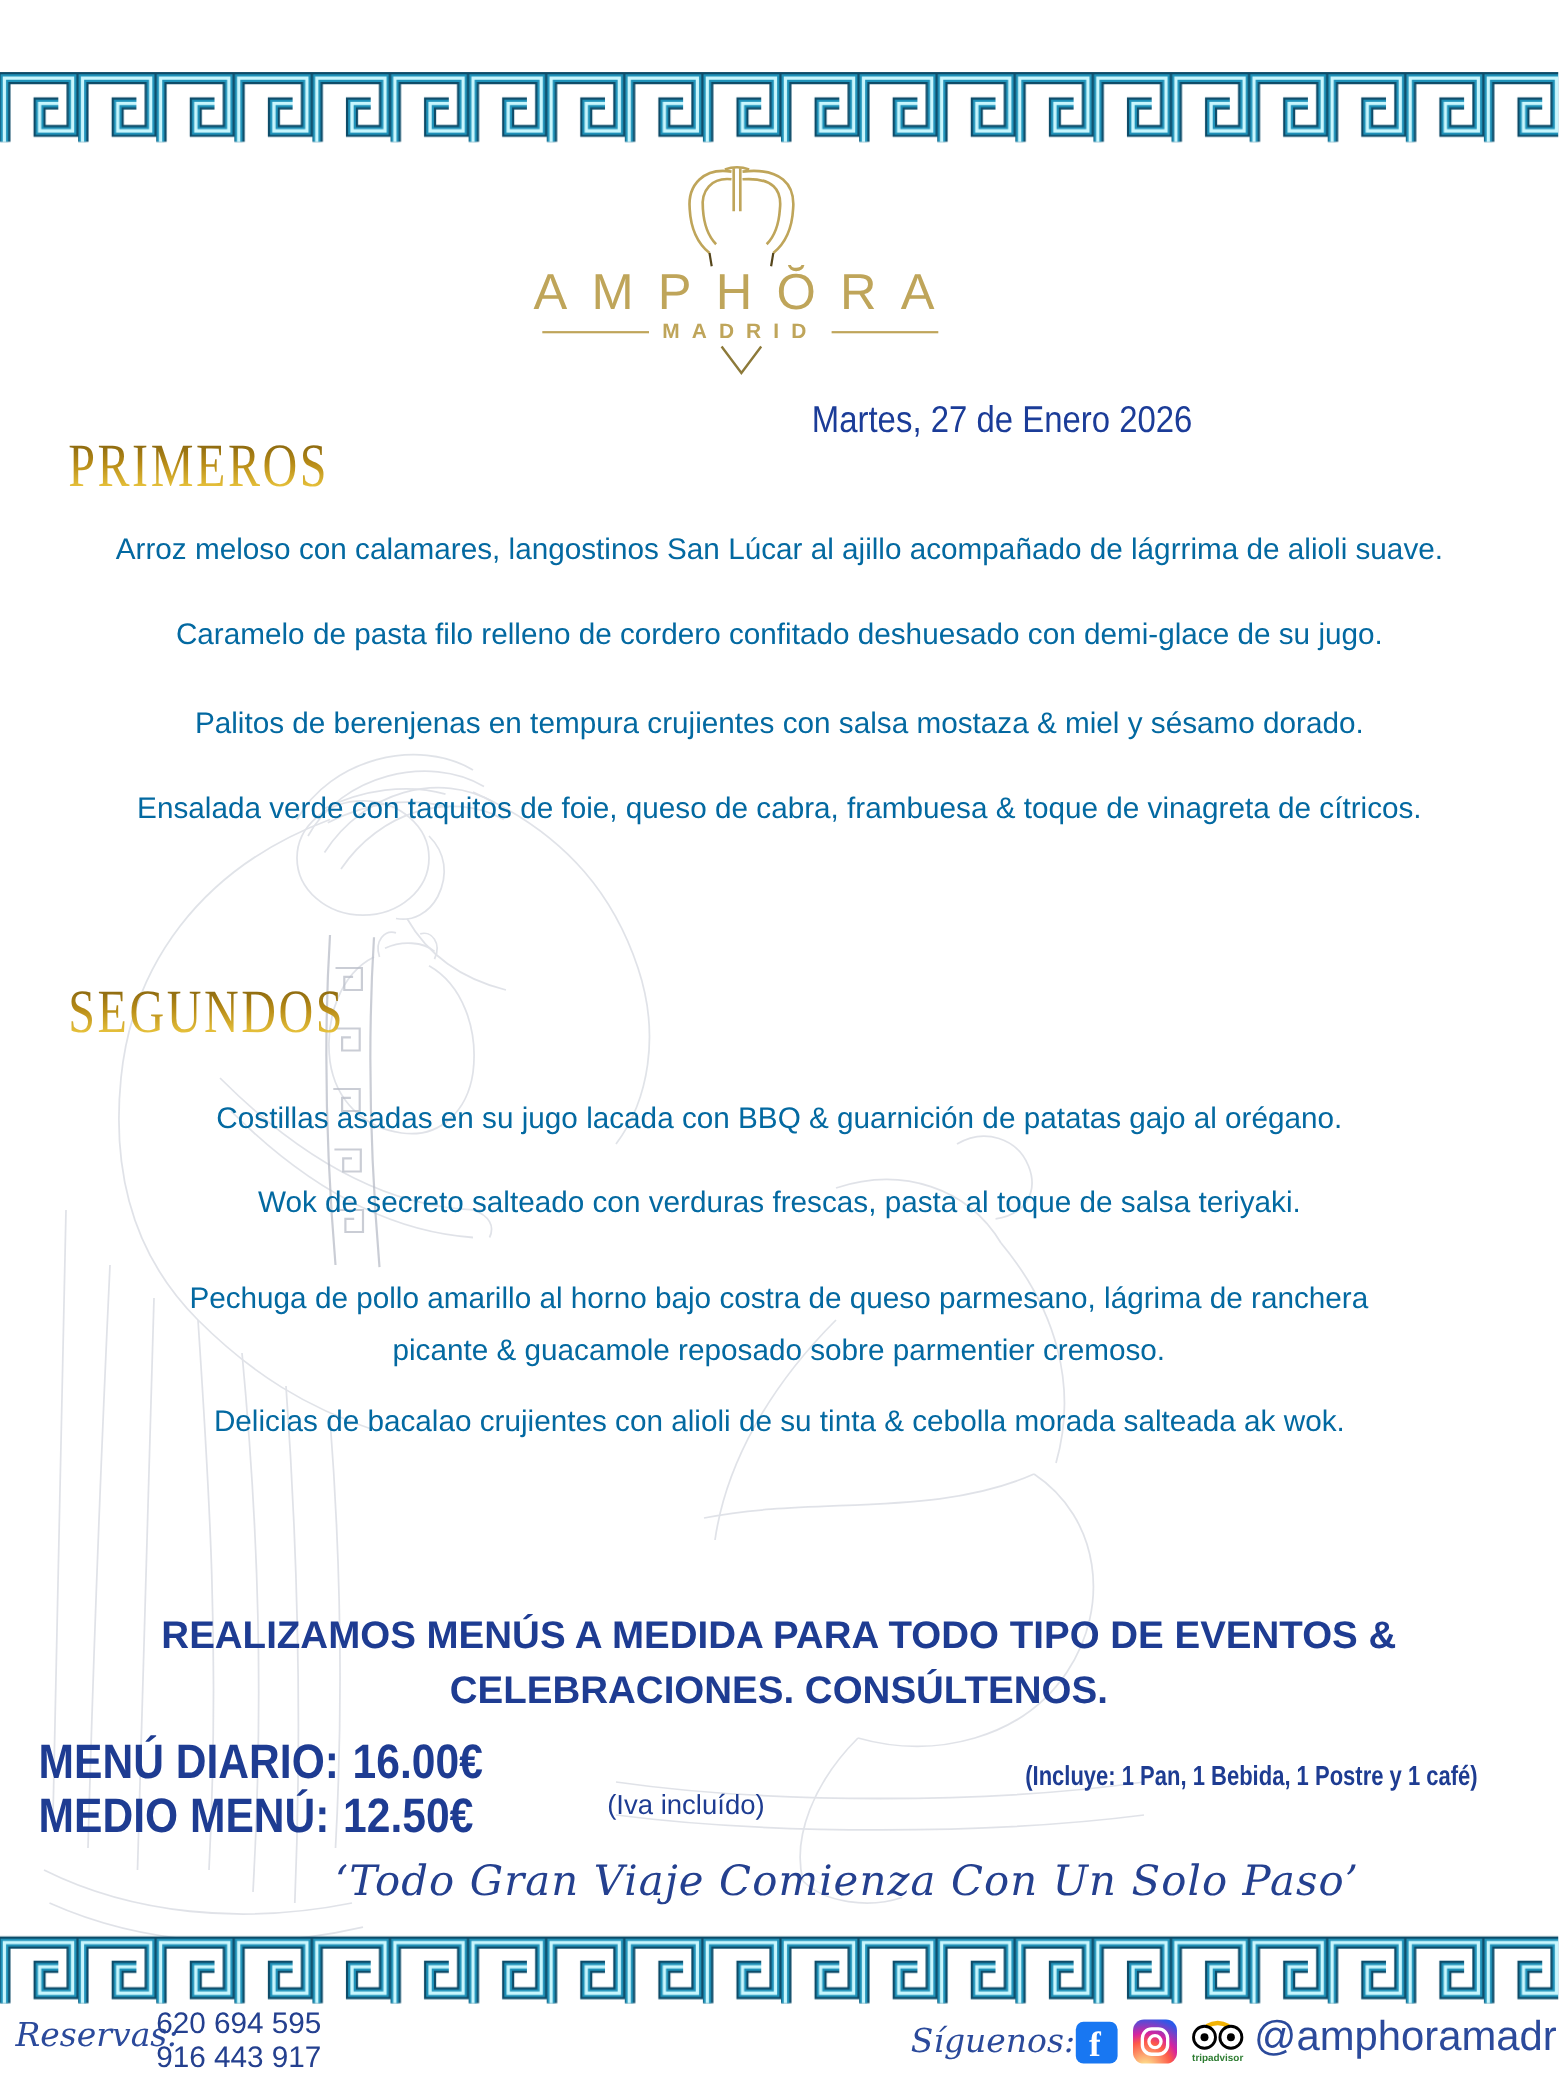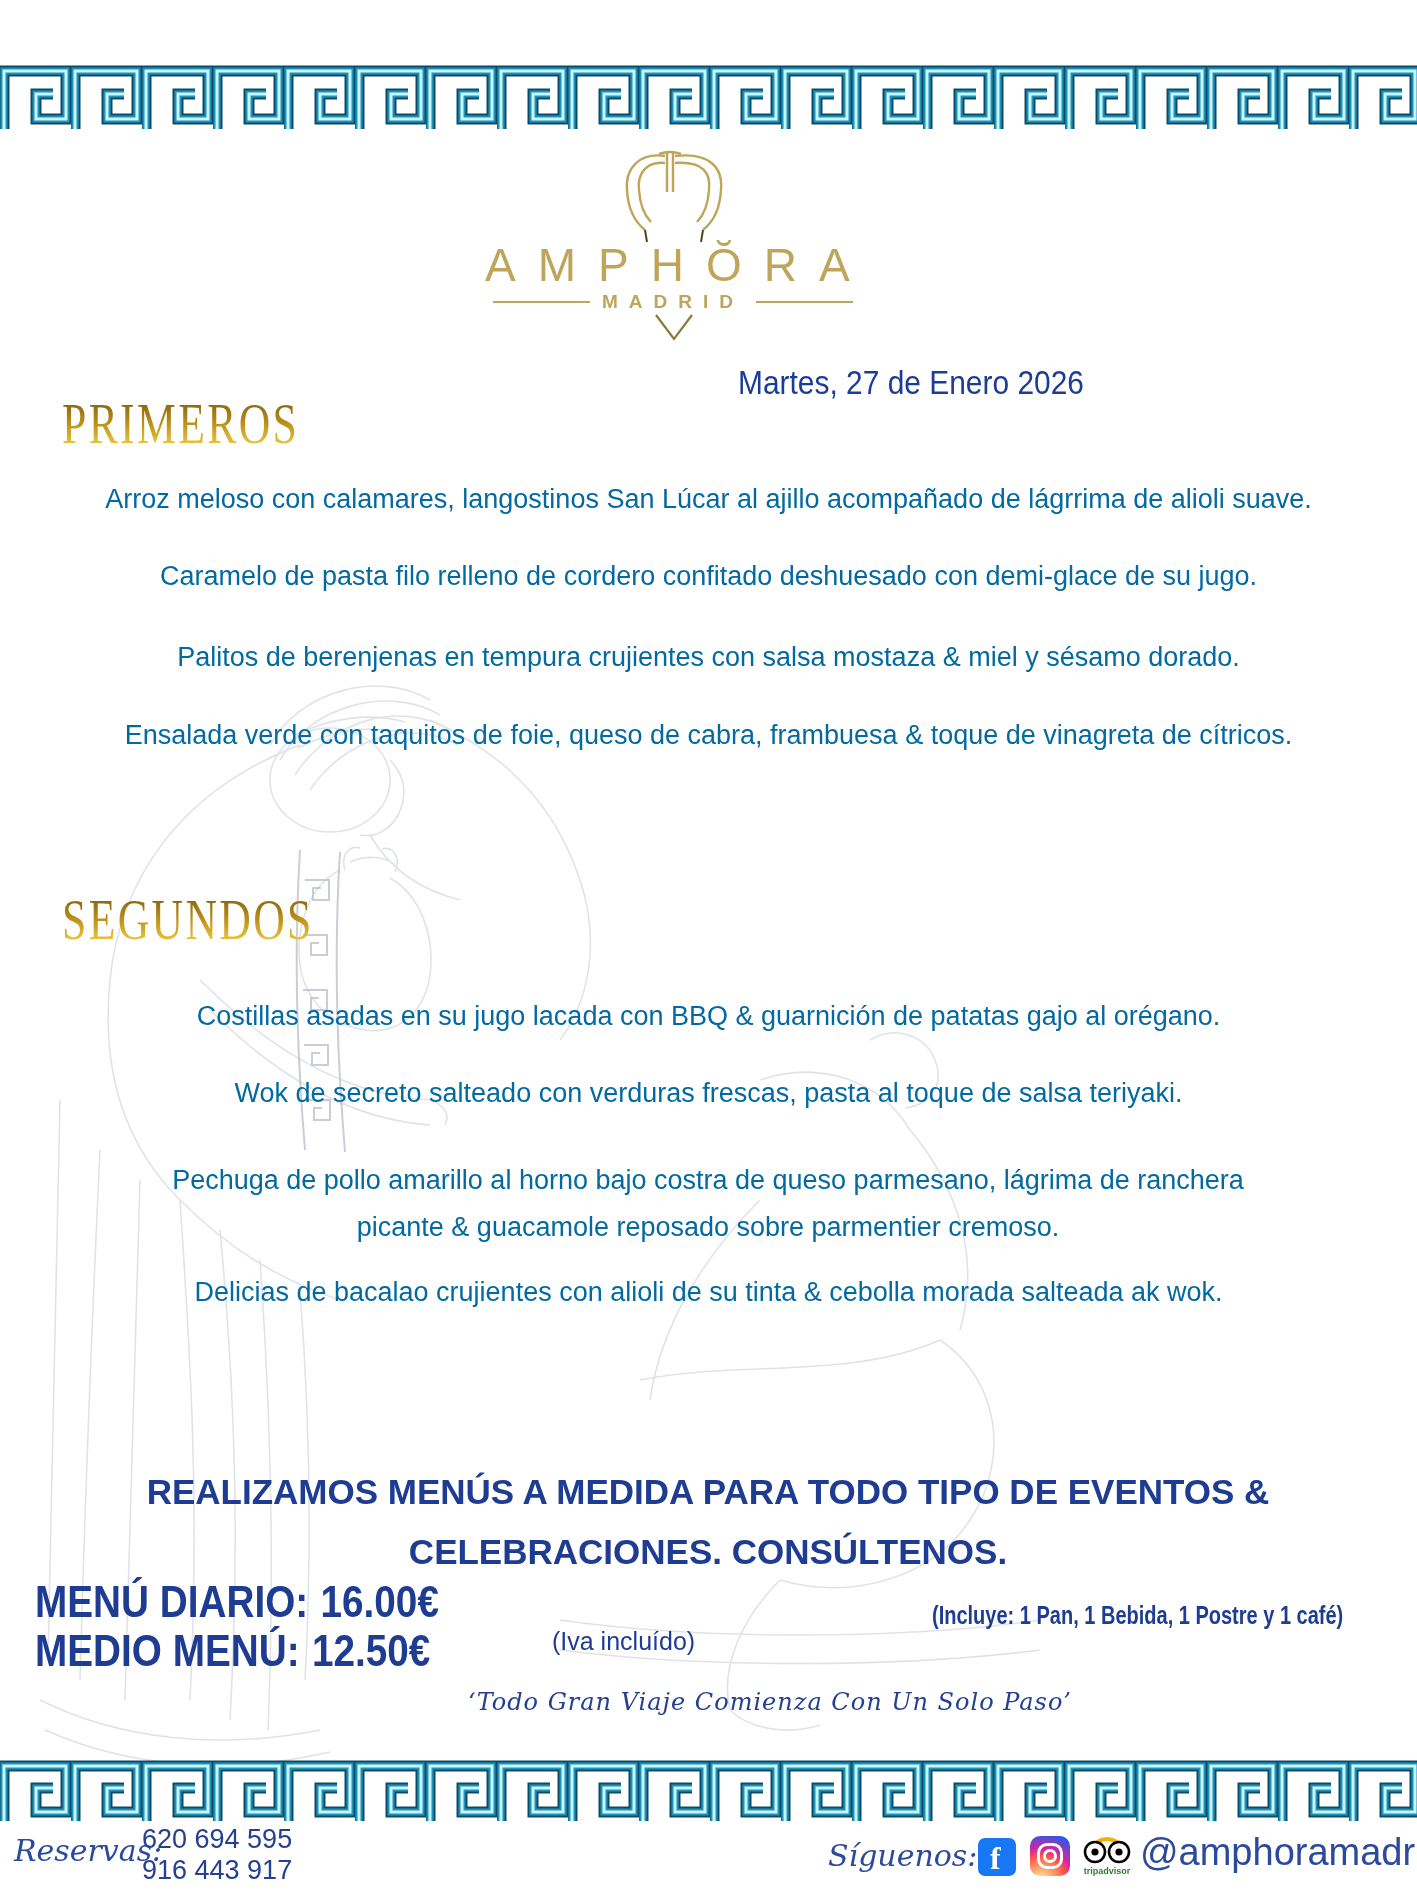--- a/index.html
+++ b/index.html
@@ -32,32 +32,32 @@
     -webkit-background-clip:text;background-clip:text;color:transparent;
     transform:scaleX(.78);transform-origin:left;white-space:nowrap;z-index:1;}
   .t-primeros{left:62px;top:392px;}
   .t-segundos{left:62px;top:888px;}
 
   .dish{position:absolute;left:0;width:1417px;text-align:center;font-size:27px;
     color:#0369a1;z-index:1;}
   .dish.wrap2{left:128px;width:1160px;line-height:47px;}
 
   .events-note{position:absolute;left:128px;top:1462px;width:1160px;text-align:center;
-    font-size:35px;font-weight:700;color:#1e3c92;line-height:60px;z-index:1;}
+    font-size:35px;font-weight:700;color:#1e3c92;line-height:50px;z-index:1;}
 
   .price-line{position:absolute;left:35px;display:flex;gap:14px;font-size:44px;font-weight:700;
     color:#1e3c92;transform:scaleX(.88);transform-origin:left;white-space:nowrap;z-index:1;}
   .price-1{top:1577px;}
   .price-2{top:1626px;}
   .iva-note{position:absolute;left:520px;top:1627px;font-size:25px;color:#1e3c92;z-index:1;white-space:nowrap;margin-left:32px;}
   .includes-note{position:absolute;left:932px;top:1601px;font-size:25px;font-weight:700;color:#1e3c92;
     transform:scaleX(.8);transform-origin:left;white-space:nowrap;z-index:1;}
 
   .quote{position:absolute;left:770px;top:1688px;transform:translateX(-50%);
-    font-family:"DejaVu Serif",serif;font-style:italic;font-size:24px;color:#24408f;
+    font-family:"DejaVu Serif",serif;font-style:italic;font-size:38px;color:#24408f;
     white-space:nowrap;letter-spacing:1px;z-index:1;}
 
   
   .reservas-label{position:absolute;left:14px;top:1833px;font-family:"DejaVu Serif",serif;
     font-style:italic;font-size:30px;color:#2b4a9b;z-index:1;}
   .phone-block{position:absolute;left:142px;top:1824px;font-size:27px;color:#24408f;
     line-height:31px;z-index:1;font-weight:400;}
   .siguenos-label{position:absolute;left:828px;top:1838px;font-family:"DejaVu Serif",serif;
     font-style:italic;font-size:30px;color:#2b4a9b;z-index:1;}
   .fb-icon{position:absolute;left:978px;top:1838px;width:38px;height:38px;border-radius:7px;

